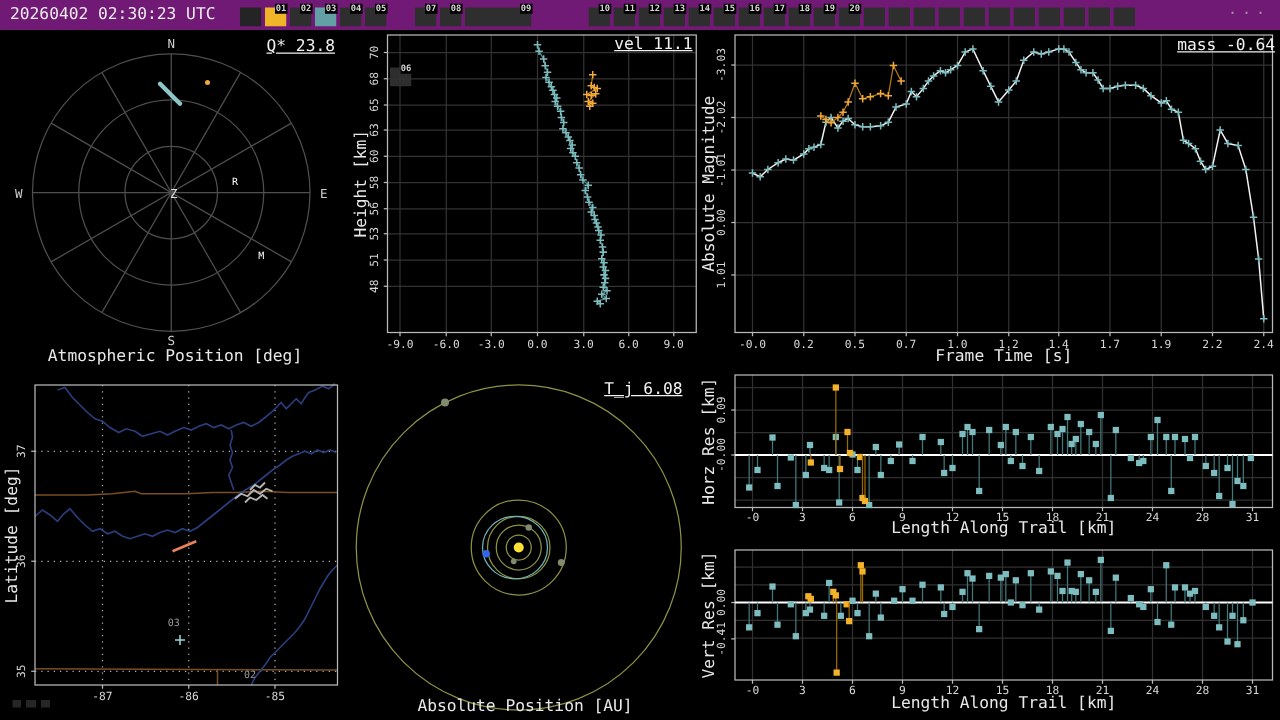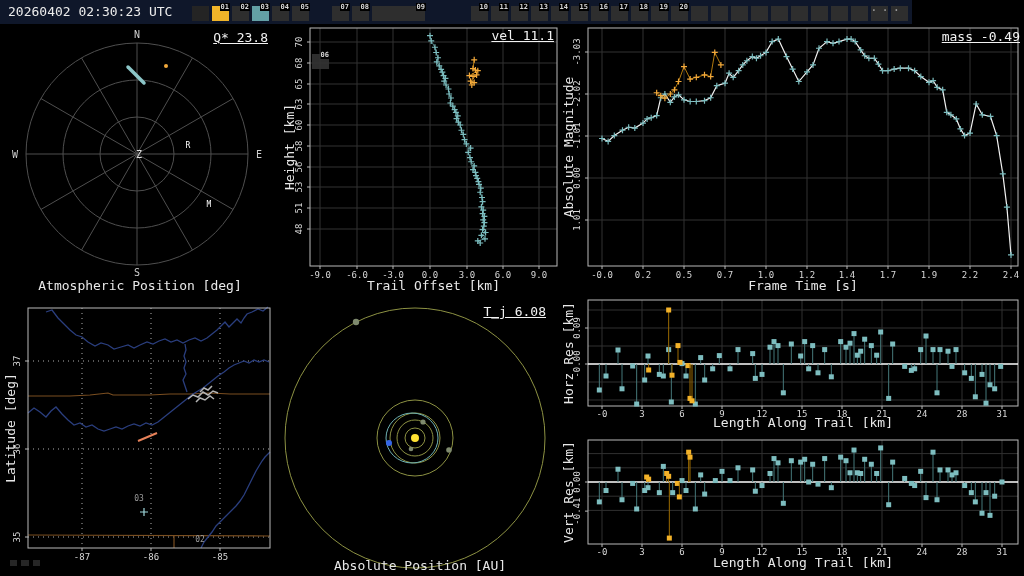--- a/index.html
+++ b/index.html
@@ -1,18 +1,18 @@
 <!DOCTYPE html>
 <html><head>
 <meta charset="utf-8">
 <style>
   html,body{margin:0;padding:0;background:#000;}
   .stage{position:relative;width:1024px;height:576px;background:#000;overflow:hidden;
          font-family:"DejaVu Sans Mono",monospace;}
-  .topbar{position:absolute;left:0;top:0;width:912px;height:24px;background:#0f172a;}
+  .topbar{position:absolute;left:0;top:0;width:1024px;height:24px;background:#701a75;}
   .timestamp{position:absolute;left:8px;top:4px;font-size:13px;color:#ececec;white-space:pre;}
   .tabstrip{position:absolute;left:192px;top:6px;display:flex;gap:3px;text-align:center;}
   .tab{width:17px;height:15px;position:relative;flex:0 0 auto;}
   .tabnum{position:absolute;top:-3px;right:-1px;font:700 7px/8px "DejaVu Sans Mono",monospace;
           color:#d6d6d6;background:#000;padding:0 1px;}
   .overflow-dots{position:absolute;right:8px;top:3px;font-size:12px;color:#9a9a9a;letter-spacing:4px;}
   .panel{position:absolute;}
   .annot{position:absolute;font-size:13px;color:#f2f2f2;white-space:pre;text-decoration:underline;}
   .caption{position:absolute;text-align:center;font-size:13px;color:#e8e8e8;white-space:pre;}
   .ylab{position:absolute;font-size:13px;color:#e8e8e8;white-space:nowrap;
@@ -247,21 +247,20 @@
         <path d="M192.4 46H198.4M195.4 43V49" stroke="#f2a93b" stroke-width="1.2" fill="none"></path>
         <path d="M194.8 46.69999999999996H200.8M197.8 43.69999999999996V49.69999999999996" stroke="#f2a93b" stroke-width="1.2" fill="none"></path>
         <path d="M186.4 51.59999999999998H192.4M189.4 48.59999999999998V54.59999999999998" stroke="#f2a93b" stroke-width="1.2" fill="none"></path>
         <path d="M190 52.30000000000004H196M193 49.30000000000004V55.30000000000004" stroke="#f2a93b" stroke-width="1.2" fill="none"></path>
         <path d="M193.6 50.90000000000002H199.6M196.6 47.90000000000002V53.90000000000002" stroke="#f2a93b" stroke-width="1.2" fill="none"></path>
         <path d="M187.6 57.19999999999996H193.6M190.6 54.19999999999996V60.19999999999996" stroke="#f2a93b" stroke-width="1.2" fill="none"></path>
         <path d="M191.2 58.59999999999998H197.2M194.2 55.59999999999998V61.59999999999998" stroke="#f2a93b" stroke-width="1.2" fill="none"></path>
         <path d="M188.8 60.99999999999994H194.8M191.8 57.99999999999994V63.99999999999994" stroke="#f2a93b" stroke-width="1.2" fill="none"></path>
       </svg>
     <div class="annot" style="right:6px;top:4px">vel 11.1</div>
-    <div class="caption" style="left:30px;width:247px;top:254px">Trail Offset [km]</div>
   </div>
 
   <div class="panel" style="left:560px;top:24px;width:464px;height:272px">
     <svg id="svg-mag" width="464" height="272">
         <line x1="42" y1="4" x2="42" y2="242" stroke="#323232"></line>
         <line x1="83" y1="4" x2="83" y2="242" stroke="#323232"></line>
         <line x1="124" y1="4" x2="124" y2="242" stroke="#323232"></line>
         <line x1="165" y1="4" x2="165" y2="242" stroke="#323232"></line>
         <line x1="206" y1="4" x2="206" y2="242" stroke="#323232"></line>
         <line x1="247" y1="4" x2="247" y2="242" stroke="#323232"></line>
@@ -391,21 +390,21 @@
         <path d="M111.43333333333334 65.84158415841583H117.43333333333334M114.43333333333334 62.84158415841583V68.84158415841583" stroke="#f2a93b" stroke-width="1.2" fill="none"></path>
         <path d="M115.53333333333333 57.52475247524753H121.53333333333333M118.53333333333333 54.52475247524753V60.52475247524753" stroke="#f2a93b" stroke-width="1.2" fill="none"></path>
         <path d="M121 42.55445544554454H127M124 39.55445544554454V45.55445544554454" stroke="#f2a93b" stroke-width="1.2" fill="none"></path>
         <path d="M127.15 55.02970297029704H133.15M130.15 52.02970297029704V58.02970297029704" stroke="#f2a93b" stroke-width="1.2" fill="none"></path>
         <path d="M133.3 53.366336633663366H139.3M136.3 50.366336633663366V56.366336633663366" stroke="#f2a93b" stroke-width="1.2" fill="none"></path>
         <path d="M141.5 50.87128712871287H147.5M144.5 47.87128712871287V53.87128712871287" stroke="#f2a93b" stroke-width="1.2" fill="none"></path>
         <path d="M147.65 52.53465346534654H153.65M150.65 49.53465346534654V55.53465346534654" stroke="#f2a93b" stroke-width="1.2" fill="none"></path>
         <path d="M151.75 28.415841584158407H157.75M154.75 25.415841584158407V31.415841584158407" stroke="#f2a93b" stroke-width="1.2" fill="none"></path>
         <path d="M157.90000000000003 40.891089108910876H163.90000000000003M160.90000000000003 37.891089108910876V43.891089108910876" stroke="#f2a93b" stroke-width="1.2" fill="none"></path>
       </svg>
-    <div class="annot" style="right:4px;top:5px">mass -0.49</div>
+    <div class="annot" style="right:4px;top:5px">mass -0.64</div>
     <div class="caption" style="left:28px;width:430px;top:254px">Frame Time [s]</div>
   </div>
 
   <div class="panel" style="left:0;top:296px;width:280px;height:280px">
     <svg id="svg-map" width="280" height="280">
         <line x1="82" y1="12" x2="82" y2="252" stroke="#d0d0d0" stroke-width="1" stroke-dasharray="1 4" opacity="0.85"></line>
         <line x1="151" y1="12" x2="151" y2="252" stroke="#d0d0d0" stroke-width="1" stroke-dasharray="1 4" opacity="0.85"></line>
         <line x1="220" y1="12" x2="220" y2="252" stroke="#d0d0d0" stroke-width="1" stroke-dasharray="1 4" opacity="0.85"></line>
         <line x1="28" y1="65" x2="270" y2="65" stroke="#d0d0d0" stroke-width="1" stroke-dasharray="1 4" opacity="0.85"></line>
         <line x1="28" y1="153" x2="270" y2="153" stroke="#d0d0d0" stroke-width="1" stroke-dasharray="1 4" opacity="0.85"></line>

